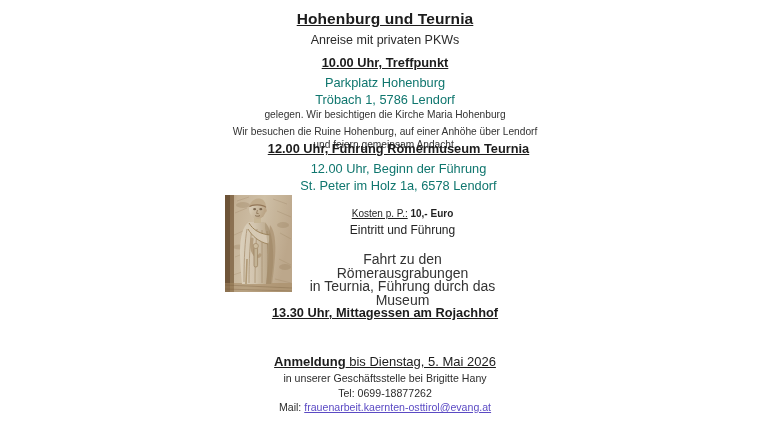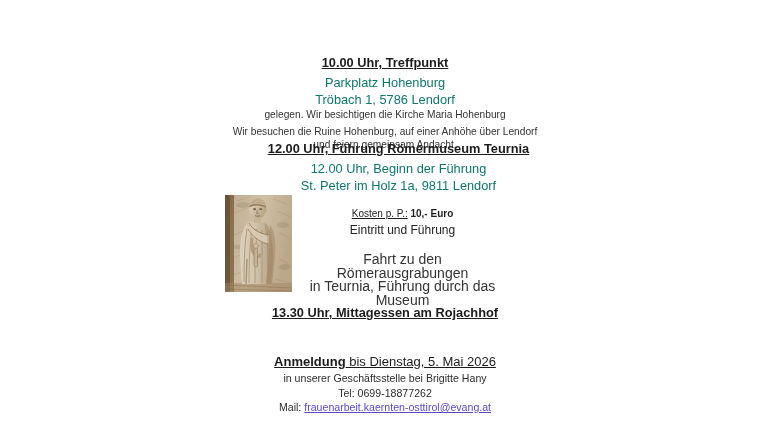--- a/index.html
+++ b/index.html
@@ -158,34 +158,38 @@
   .mail-link {
     color: #5b4ac4;
     text-decoration: underline;
   }
 </style>
 </head>
 <body>
 
 <div class="slide">
 
+  <div class="title-block">
+    <div class="doc-title">Hohenburg und Teurnia</div>
+    <div class="doc-subtitle">Anreise mit privaten PKWs</div>
+  </div>
 
   <div class="sec1">
     <div class="sec-head">10.00 Uhr, Treffpunkt</div>
     <div class="sec-line first">Parkplatz Hohenburg</div>
     <div class="sec-line">Tröbach 1, 5786 Lendorf</div>
     <div class="sec-small">gelegen. Wir besichtigen die Kirche Maria Hohenburg</div>
     <div class="sec-small first">Wir besuchen die Ruine Hohenburg, auf einer Anhöhe über Lendorf</div>
     <div class="sec-small">und feiern gemeinsam Andacht.</div>
   </div>
 
   <div class="sec2">
     <div class="sec-head">12.00 Uhr, Führung Römermuseum Teurnia</div>
     <div class="sec-line first">12.00 Uhr, Beginn der Führung</div>
-    <div class="sec-line">St. Peter im Holz 1a, 9811 Lendorf</div>
+    <div class="sec-line">St. Peter im Holz 1a, 6578 Lendorf</div>
   </div>
 
   <div class="relief">
     <svg width="67" height="97" viewBox="0 0 67 97">
       <defs>
         <linearGradient id="wallg" x1="0" y1="0" x2="1" y2="0.3">
           <stop offset="0" stop-color="#b39a79"></stop>
           <stop offset="0.18" stop-color="#cbb89d"></stop>
           <stop offset="0.55" stop-color="#d6c7ae"></stop>
           <stop offset="1" stop-color="#c2ad91"></stop>

